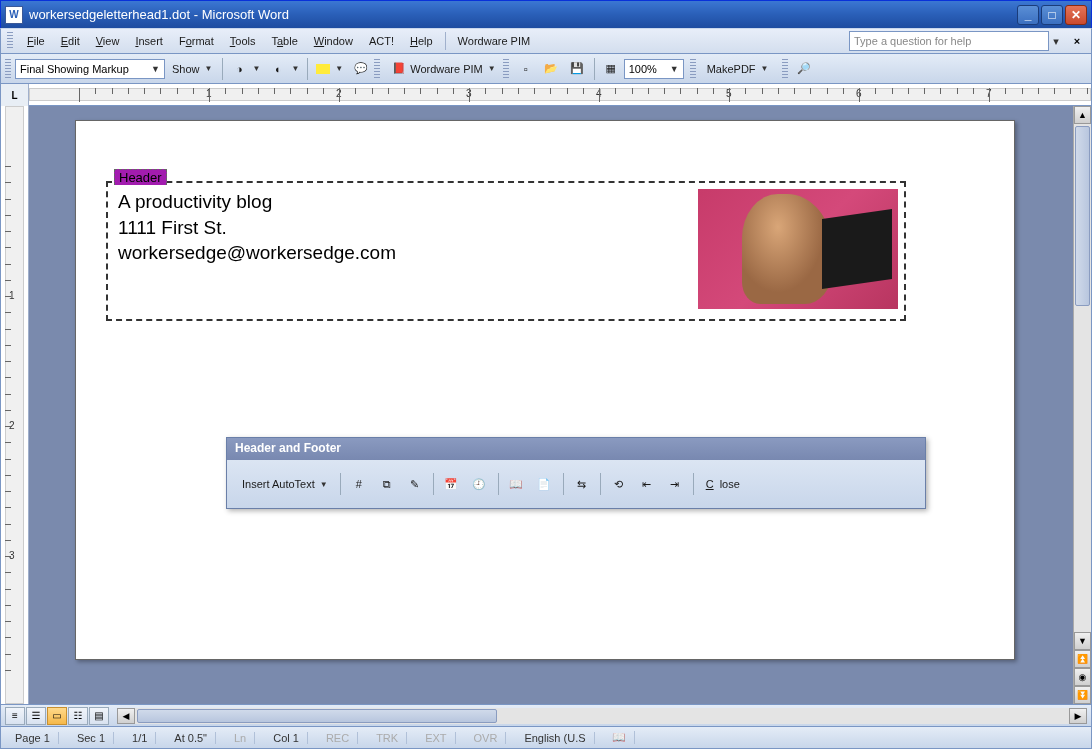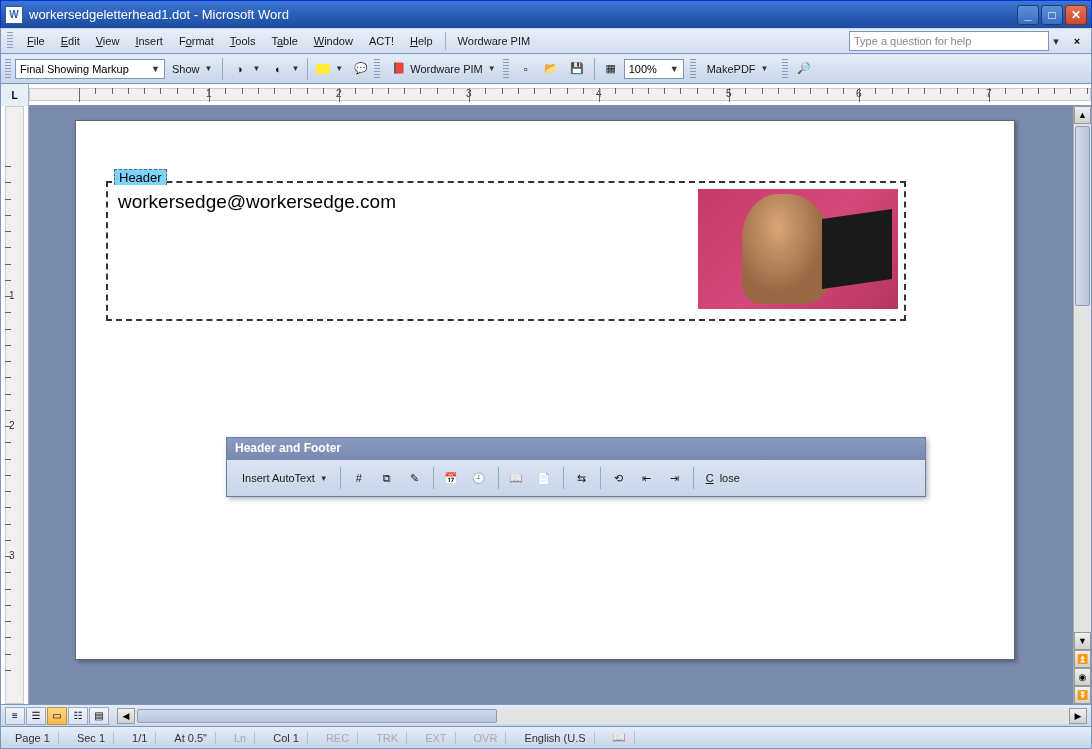--- a/index.html
+++ b/index.html
@@ -144,21 +144,21 @@
 }
 .headerbox{
   position:absolute;
   left:30px; top:60px;
   width:800px; height:140px;
   border:2px dashed #333;
 }
 .headerlabel{
   position:absolute;
   left:6px; top:-14px;
-  background:#7dd3fc;
+  background:#a21caf;
   padding:0 4px;
   font-size:13px;
   border:1px dashed #666;
   border-bottom:none;
 }
 .headercontent{
   padding:6px 10px;
   font-family: Arial, sans-serif;
   font-size:19px;
   line-height:1.35;
@@ -192,21 +192,21 @@
 }
 .hf-title{
   height:22px;
   background:linear-gradient(to bottom,#8a9ac0,#7888b0);
   color:#fff;
   font-weight:bold;
   font-size:12px;
   padding:3px 8px;
 }
 .hf-body{
-  height:36px;
+  height:48px;
   display:flex;align-items:center;
   padding:0 8px;
   gap:2px;
 }
 .hf-body .tbbtn{height:24px;}
 .vscroll{
   width:18px;background:#e8e8e8;border-left:1px solid #aaa;
   display:flex;flex-direction:column;
 }
 .vscroll .sbtn{height:18px;background:linear-gradient(#f0f0f0,#d0d0d0);border:1px solid #999;display:flex;align-items:center;justify-content:center;font-size:9px;}
@@ -446,20 +446,22 @@
       <div class="tick" style="top: 515px;"></div>
       <div class="tick" style="top: 531.25px;"></div>
       <div class="tick" style="top: 547.5px;"></div>
       <div class="tick" style="top: 563.75px;"></div>
     </div>
   <div class="docarea">
     <div class="page">
       <div class="headerbox">
         <div class="headerlabel">Header</div>
         <div class="headercontent">
+          <div>A productivity blog</div>
+          <div>1111 First St.</div>
           <div>workersedge@workersedge.com</div>
         </div>
         <div class="headerimg">
           <div class="person"></div>
           <div class="laptop"></div>
         </div>
       </div>
 
       <div class="hf-toolbar">
         <div class="hf-title">Header and Footer</div>

